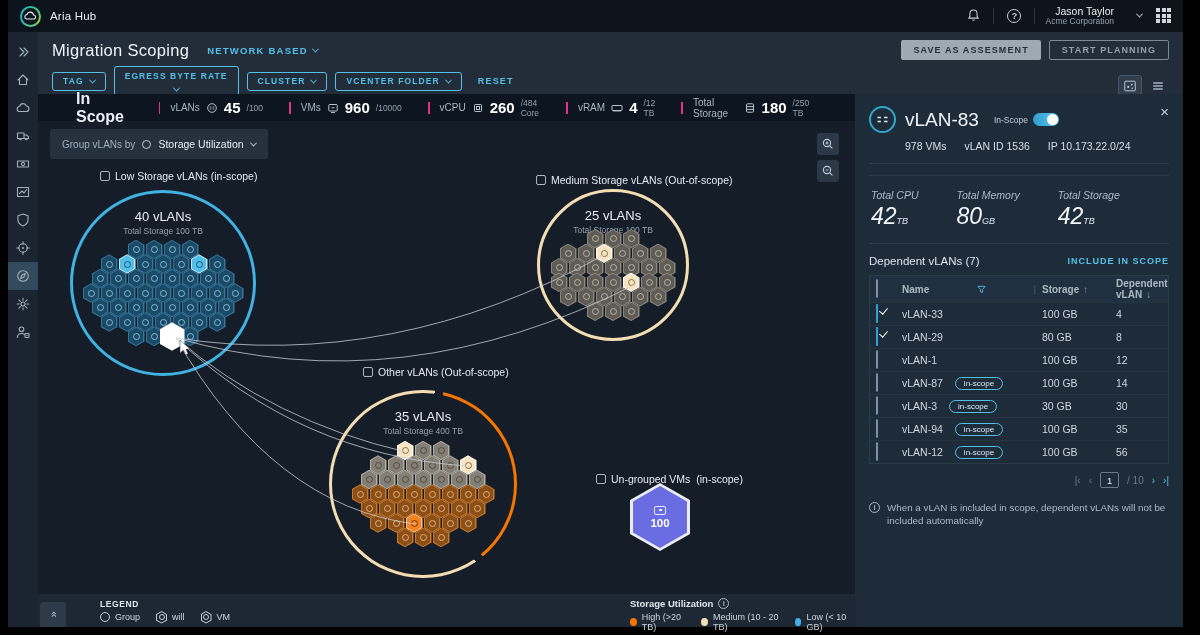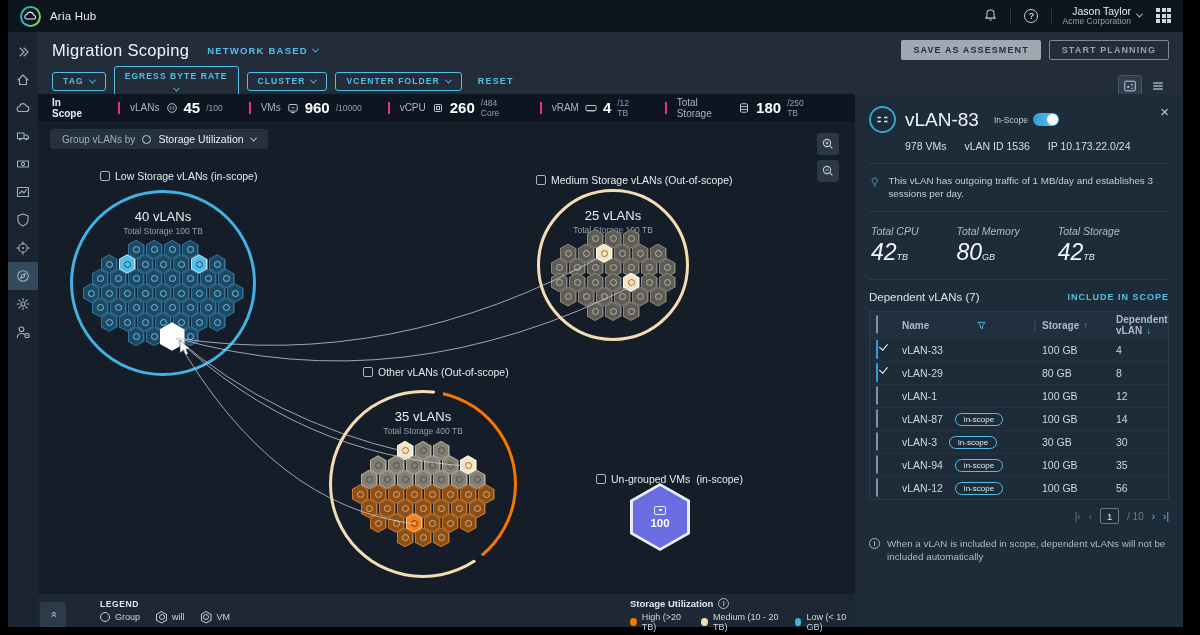--- a/index.html
+++ b/index.html
@@ -10,21 +10,21 @@
   
   .topbar{position:absolute;left:0;top:0;right:0;height:32px;background:#0e141c;display:flex;align-items:center;padding:0 12px;z-index:20;}
   .logo{position:relative;width:21px;height:21px;border-radius:50%;background:conic-gradient(#27c0a8,#8fd44d,#27b4c9,#27c0a8);margin-right:9px;flex:0 0 auto;}
   .logo::after{content:"";position:absolute;inset:2px;border-radius:50%;background:#0e141c;}
   .logo svg{position:absolute;left:4px;top:5px;z-index:2;}
   .appname{color:#e8eef4;font-size:11.5px;letter-spacing:.2px;}
   .top-right{margin-left:auto;display:flex;align-items:center;gap:10px;}
   .top-divider{width:1px;height:16px;background:#2a3542;}
   .iconbtn{display:flex;align-items:center;justify-content:center;width:20px;height:20px;}
   .help-circle{width:14px;height:14px;border:1.2px solid #c3cdd6;border-radius:50%;color:#c3cdd6;font-size:9px;display:flex;align-items:center;justify-content:center;font-weight:bold;}
-  .user{display:flex;align-items:center;gap:6px;}
+  .user{display:flex;align-items:center;gap:23px;}
   .user-text{text-align:right;line-height:1.15;}
   .user-name{color:#e6edf3;font-size:10.5px;}
   .user-org{color:#93a1ad;font-size:8.5px;}
   .caret{display:inline-block;width:5px;height:5px;border-right:1.4px solid currentColor;border-bottom:1.4px solid currentColor;transform:rotate(45deg) translate(-1px,-1px);}
   .grid-icon{display:grid;grid-template-columns:repeat(3,4px);grid-template-rows:repeat(3,4px);gap:1.5px;margin-left:4px;}
   .grid-icon i{background:#cfd6dd;}
 
   
   .sidebar{position:absolute;left:0;top:32px;width:30px;bottom:0;background:#1b2531;display:flex;flex-direction:column;align-items:center;padding-top:6px;z-index:15;}
   .side-item{width:30px;height:28px;display:flex;align-items:center;justify-content:center;color:#9fb0bd;}
@@ -42,30 +42,30 @@
   .btn-outline{background:transparent;color:#95a2ad;border:1px solid #7c8a96;border-radius:2px;font-size:9px;font-weight:bold;letter-spacing:1.1px;padding:4px 12px;}
   .filter-row{display:flex;align-items:center;gap:8px;padding:4px 14px 0 14px;}
   .filter-pill{display:flex;align-items:center;gap:6px;border:1px solid #52c0e8;color:#52c0e8;border-radius:3px;font-size:8.5px;font-weight:bold;letter-spacing:1.1px;padding:3.5px 10px;background:transparent;}
   .reset-label{color:#52c0e8;font-size:9px;font-weight:bold;letter-spacing:1.2px;margin-left:8px;}
   .view-toggles{margin-left:auto;display:flex;gap:6px;align-items:center;margin-top:10px;}
   .viewbtn{width:22px;height:20px;display:flex;align-items:center;justify-content:center;border-radius:2px;}
   .viewbtn.active{background:#2f3d4c;outline:1px solid #46566a;}
 
   
   .scopebar{position:absolute;left:0;top:62px;width:817px;height:27px;background:#0c1520;display:flex;align-items:center;padding:0 14px;z-index:5;}
-  .scope-title{color:#e8eef4;font-size:10px;font-weight:bold;margin-right:26px;}
+  .scope-title{color:#e8eef4;font-size:16px;font-weight:bold;margin-right:26px;margin-left:24px;}
   .metric{display:flex;align-items:center;gap:6px;margin-right:26px;}
   .metric-sep{width:2px;height:12px;background:#e4318a;margin-right:10px;}
   .metric-label{color:#a9b6c2;font-size:10px;}
   .metric-val{color:#fff;font-size:15px;font-weight:bold;}
   .metric-total{color:#93a1ad;font-size:8.5px;}
 
   
   .canvas{position:absolute;left:0;top:89px;width:817px;height:473px;background:#151d28;overflow:hidden;}
-  .groupby{position:absolute;left:12px;top:8px;height:20px;background:#26313e;border-radius:3px;display:flex;align-items:center;gap:7px;padding:0 12px;z-index:8;}
+  .groupby{position:absolute;left:12px;top:8px;height:30px;background:#26313e;border-radius:3px;display:flex;align-items:center;gap:7px;padding:0 12px;z-index:8;}
   .groupby-label{color:#9fb0bd;font-size:10px;}
   .groupby-circ{width:9px;height:9px;border:1.2px solid #c3cdd6;border-radius:50%;}
   .groupby-val{color:#e8eef4;font-size:10.5px;}
   .zoombtns{position:absolute;right:16px;top:12px;display:flex;flex-direction:column;gap:5px;z-index:8;}
   .zoombtn{width:22px;height:22px;background:#2a3847;border-radius:3px;display:flex;align-items:center;justify-content:center;}
   .ring{position:absolute;border-radius:50%;z-index:1;}
   .ring.conic::before{content:"";position:absolute;inset:3px;border-radius:50%;background:#151d28;}
   .gcb{position:absolute;display:flex;align-items:center;gap:5px;z-index:6;}
   .cb{width:10px;height:10px;border:1px solid #aab6c2;border-radius:2px;background:transparent;flex:0 0 auto;}
   .gcb-label{color:#e2eaf0;font-size:10.5px;}
@@ -612,26 +612,20 @@
             <span class="scope-toggle-label">In-Scope</span>
             <span class="toggle"></span>
           </span>
         </div>
         <div class="meta-row">
           <span>978 VMs</span>
           <span>vLAN ID 1536</span>
           <span>IP 10.173.22.0/24</span>
         </div>
         <hr class="panel-divider">
-        <div class="insight">
-          <svg width="14" height="14" viewBox="0 0 16 16">
-              <path d="M8 2.3a3.6 3.6 0 0 1 2 6.6c-.5.4-.8 1-.8 1.6H6.8c0-.6-.3-1.2-.8-1.6A3.6 3.6 0 0 1 8 2.3z M6.7 12h2.6 M7.2 13.6h1.6" fill="none" stroke="#52c0e8" stroke-width="1"></path>
-            </svg>
-          <span>This vLAN  has outgoing traffic of 1 MB/day and establishes 3 sessions per day.</span>
-        </div>
         <hr class="panel-divider">
         <div class="pstats" id="pstats">
             <div>
               <div class="pstat-label">Total CPU</div>
   <div><span class="pstat-val">42</span><span class="pstat-unit">TB</span></div>
             </div>
             <div>
               <div class="pstat-label">Total Memory</div>
   <div><span class="pstat-val">80</span><span class="pstat-unit">GB</span></div>
             </div>

